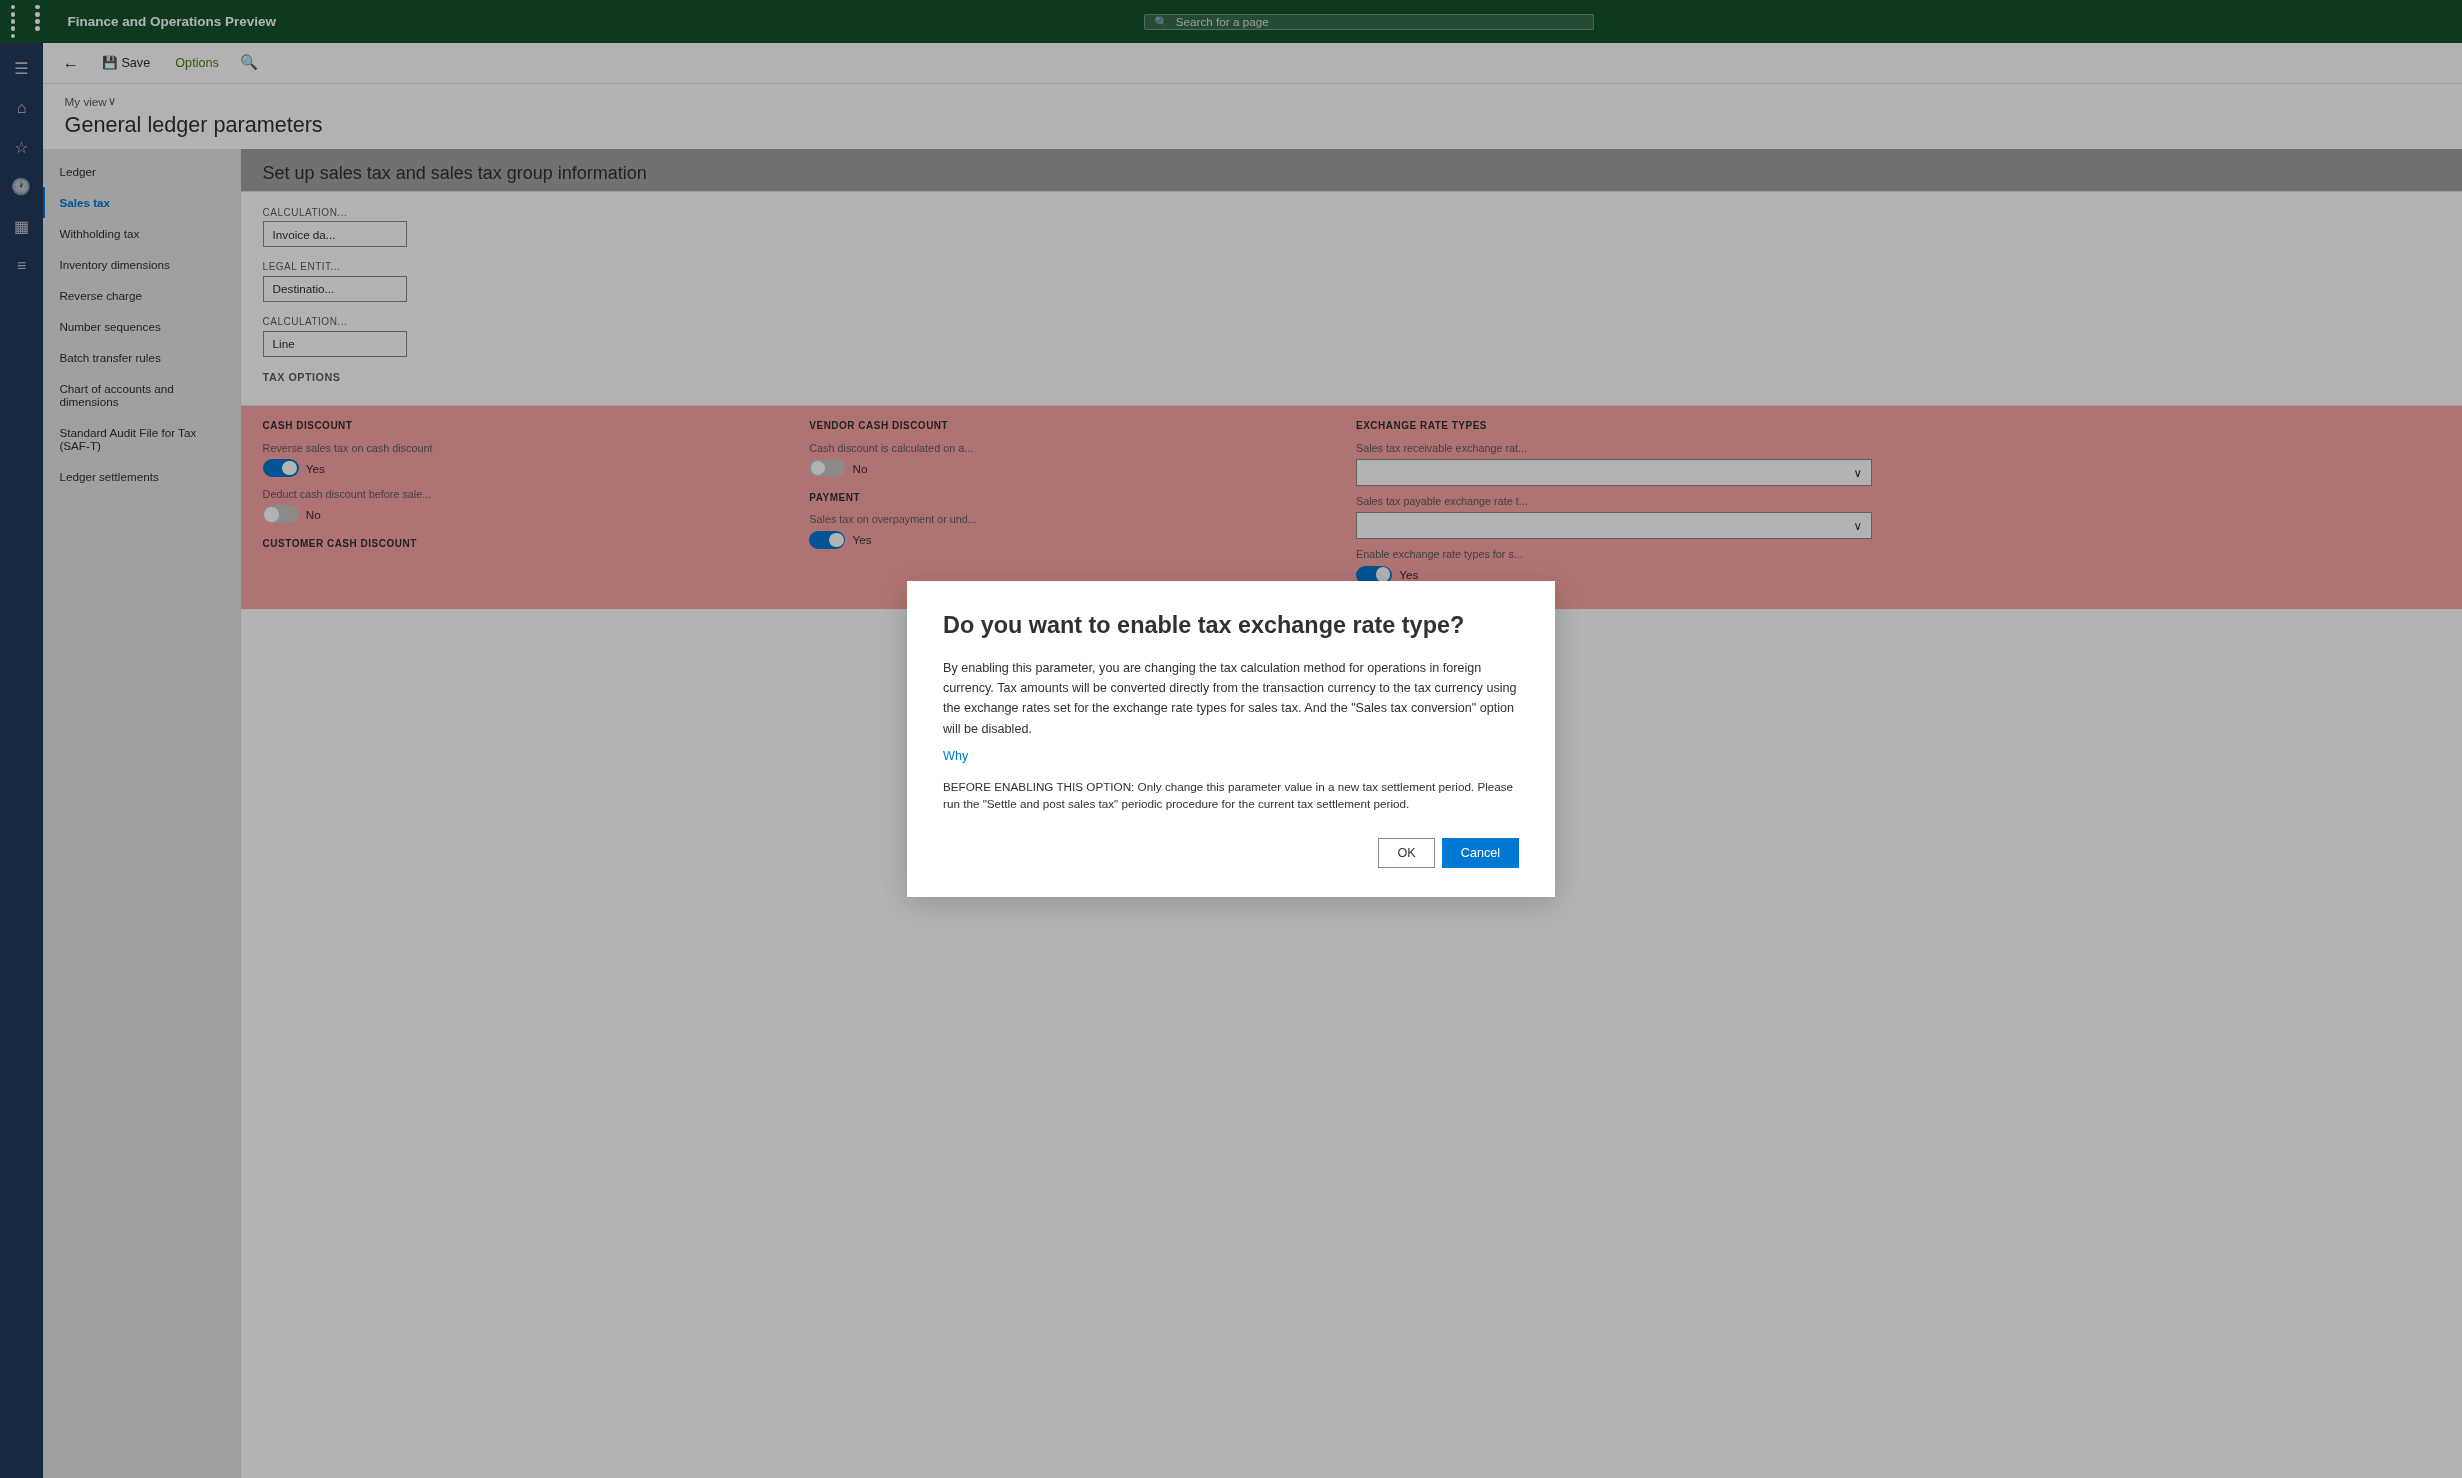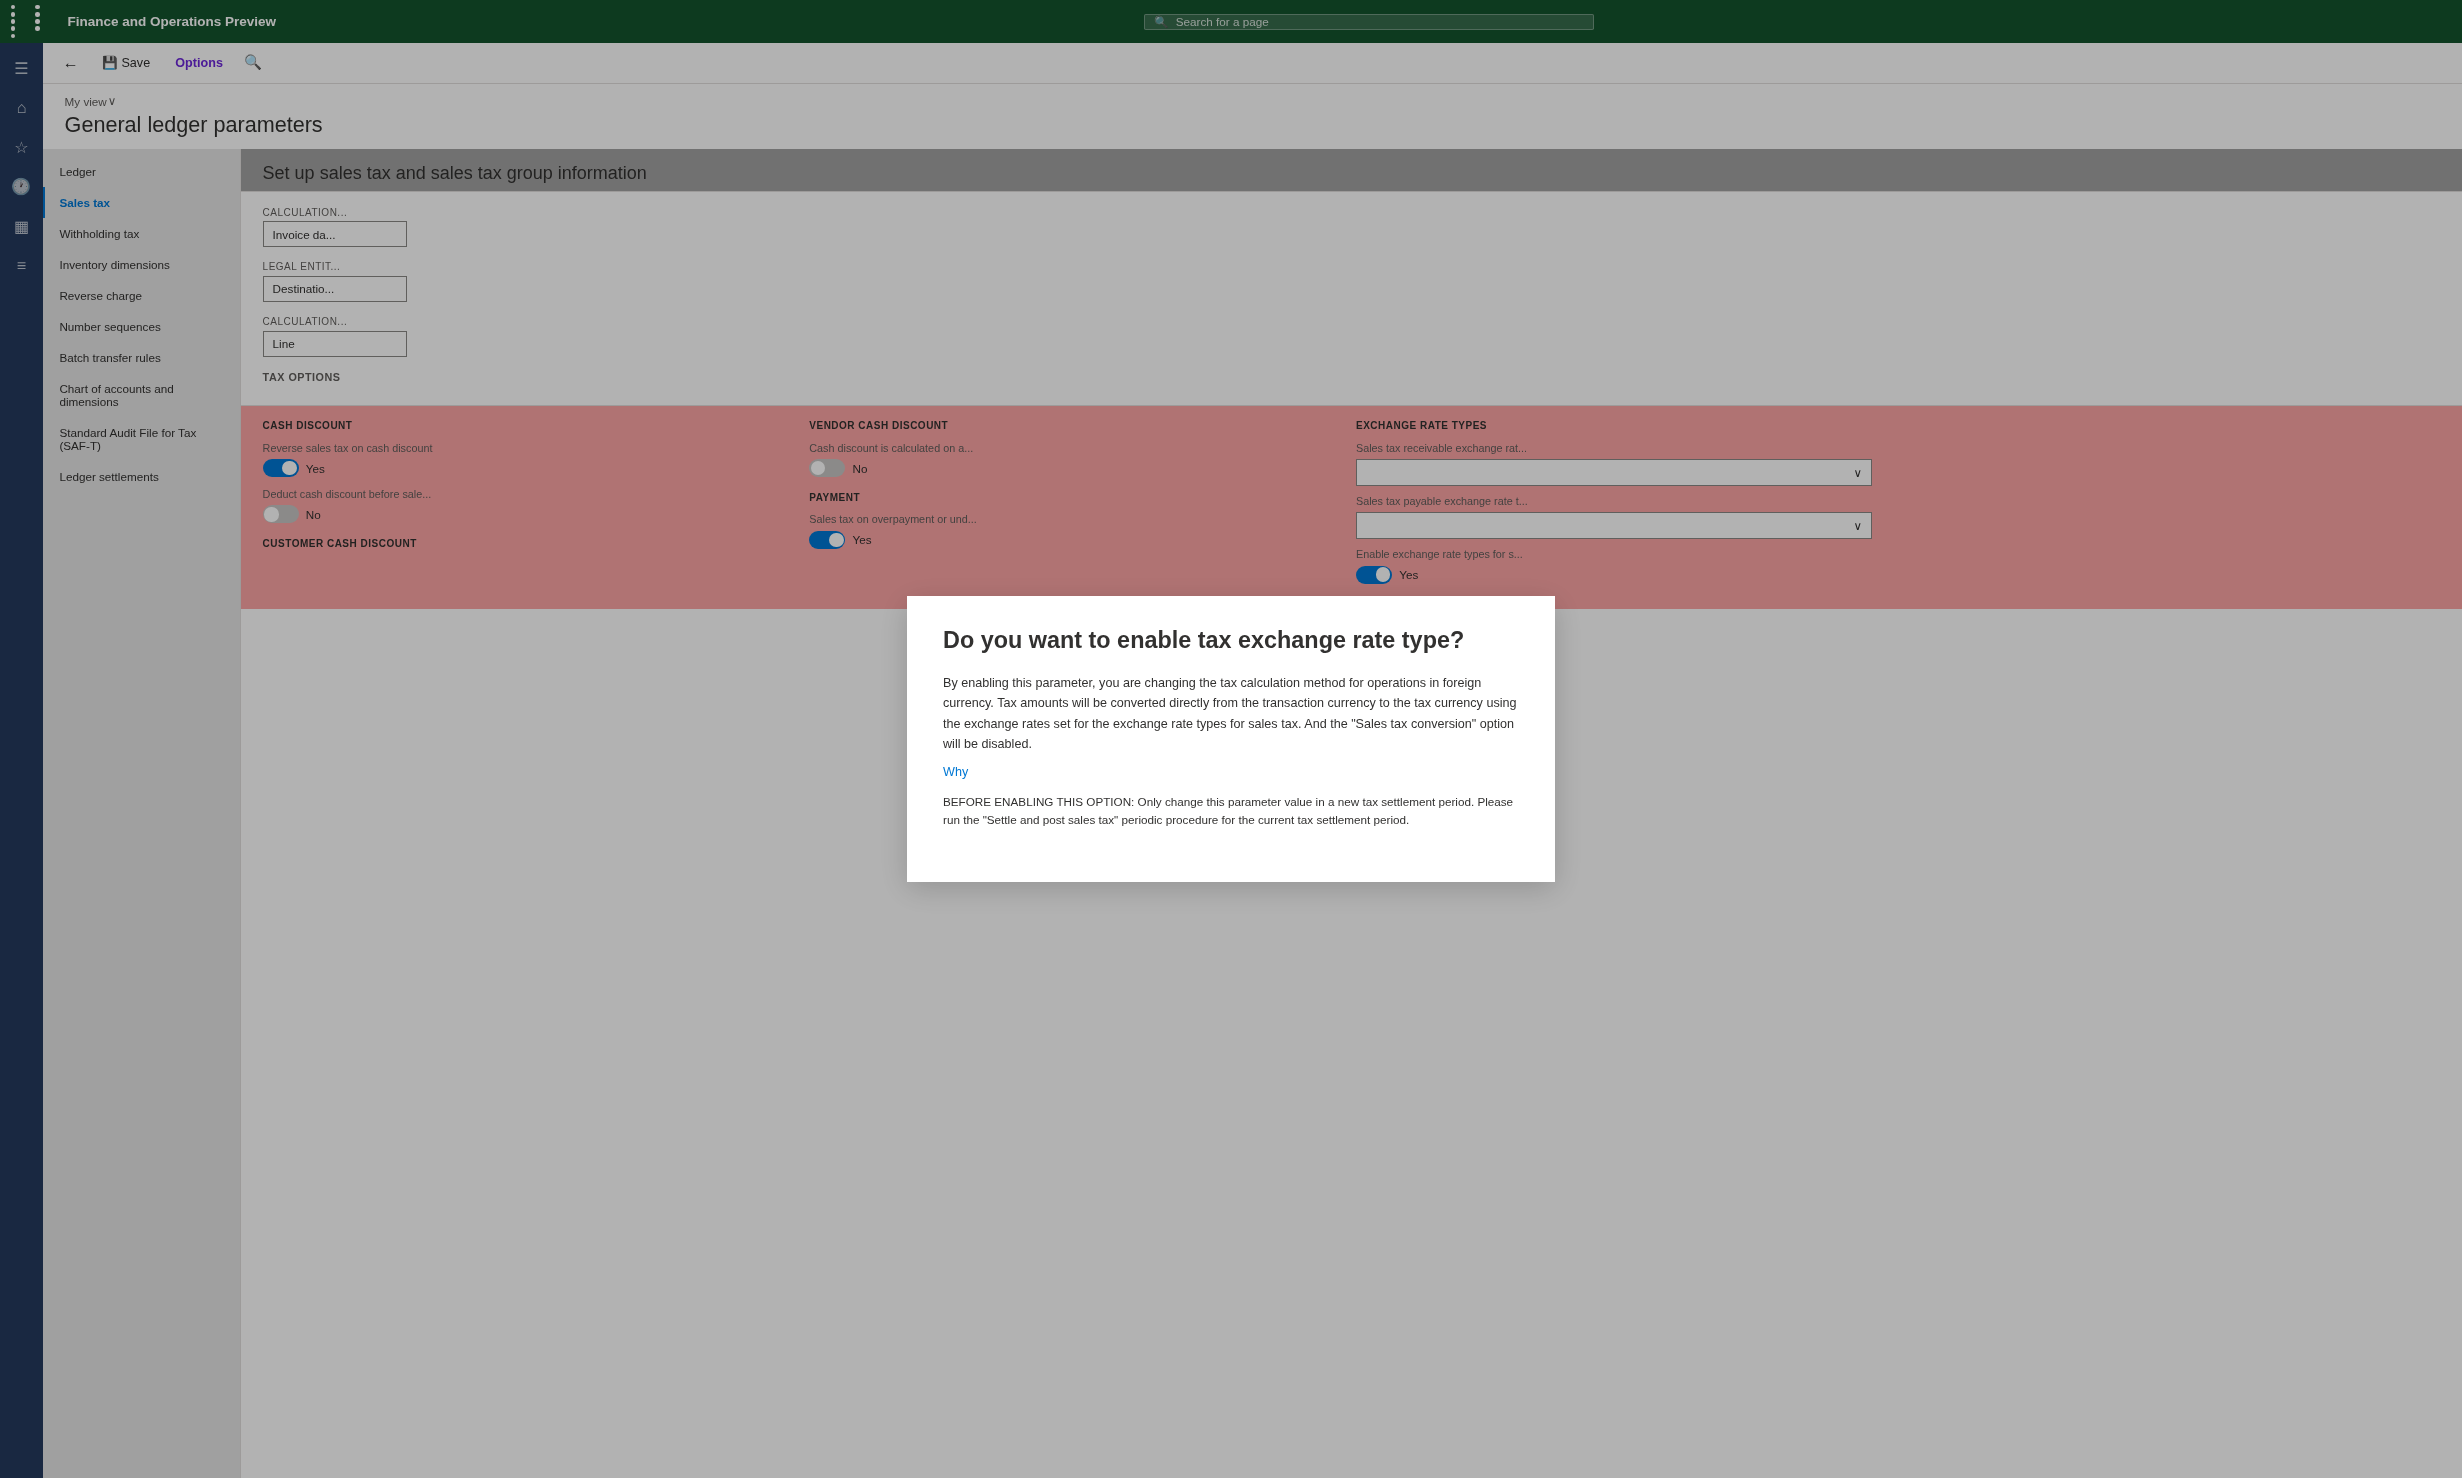--- a/index.html
+++ b/index.html
@@ -100,21 +100,21 @@
       display: flex; align-items: center; gap: 3.6px;
       background: none;
       border: none;
       cursor: pointer;
       font-size: 12.6px;
       color: #323130;
       padding: 3.6px 7.2px;
     }
     .btn-options {
       background: none; border: none; cursor: pointer;
-      font-size: 12.6px; color: #6d28d9; padding: 3.6px 7.2px; font-weight: bold;
+      font-size: 12.6px; color: #4d7c0f; padding: 3.6px 7.2px;
     }
     .btn-search-toolbar {
       background: none; border: none; cursor: pointer;
       font-size: 14.4px; color: #323130; padding: 3.6px;
     }
 
     
     .page-header {
       padding: 10.8px 21.6px 0 21.6px;
     }
@@ -465,15 +465,19 @@
     </div>
   </div>
 </div>
 
 <div class="modal-overlay">
   <div class="modal">
     <div class="modal-title">Do you want to enable tax exchange rate type?</div>
     <div class="modal-body">By enabling this parameter, you are changing the tax calculation method for operations in foreign currency. Tax amounts will be converted directly from the transaction currency to the tax currency using the exchange rates set for the exchange rate types for sales tax. And the "Sales tax conversion" option will be disabled.</div>
     <a class="modal-link">Why</a>
     <div class="modal-warning">BEFORE ENABLING THIS OPTION: Only change this parameter value in a new tax settlement period. Please run the "Settle and post sales tax" periodic procedure for the current tax settlement period.</div>
+    <div class="modal-buttons">
+      <button class="btn-ok">OK</button>
+      <button class="btn-cancel">Cancel</button>
+    </div>
   </div>
 </div>
 
 
 </body></html>

